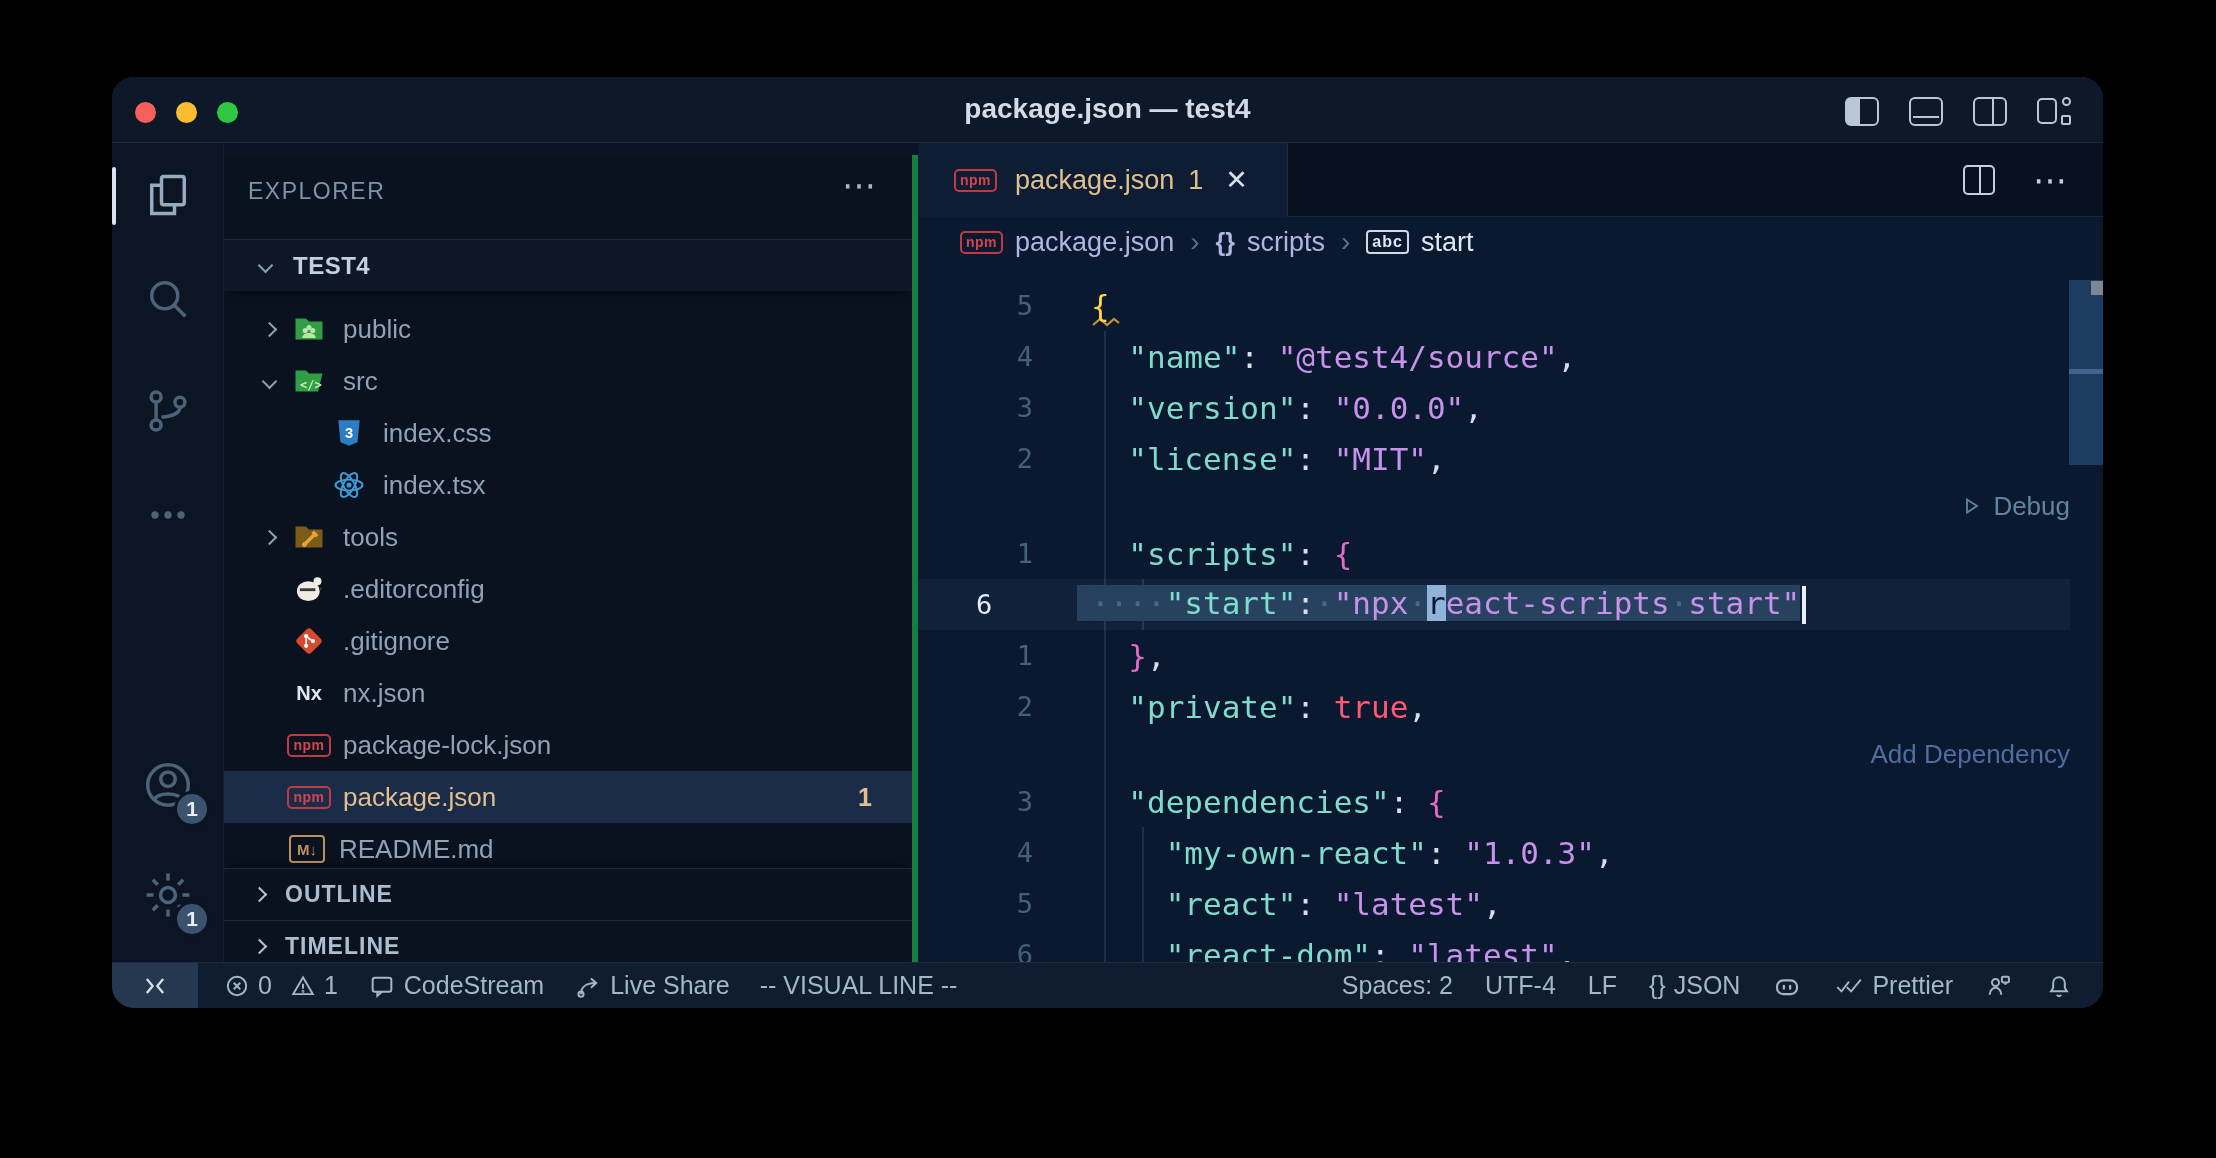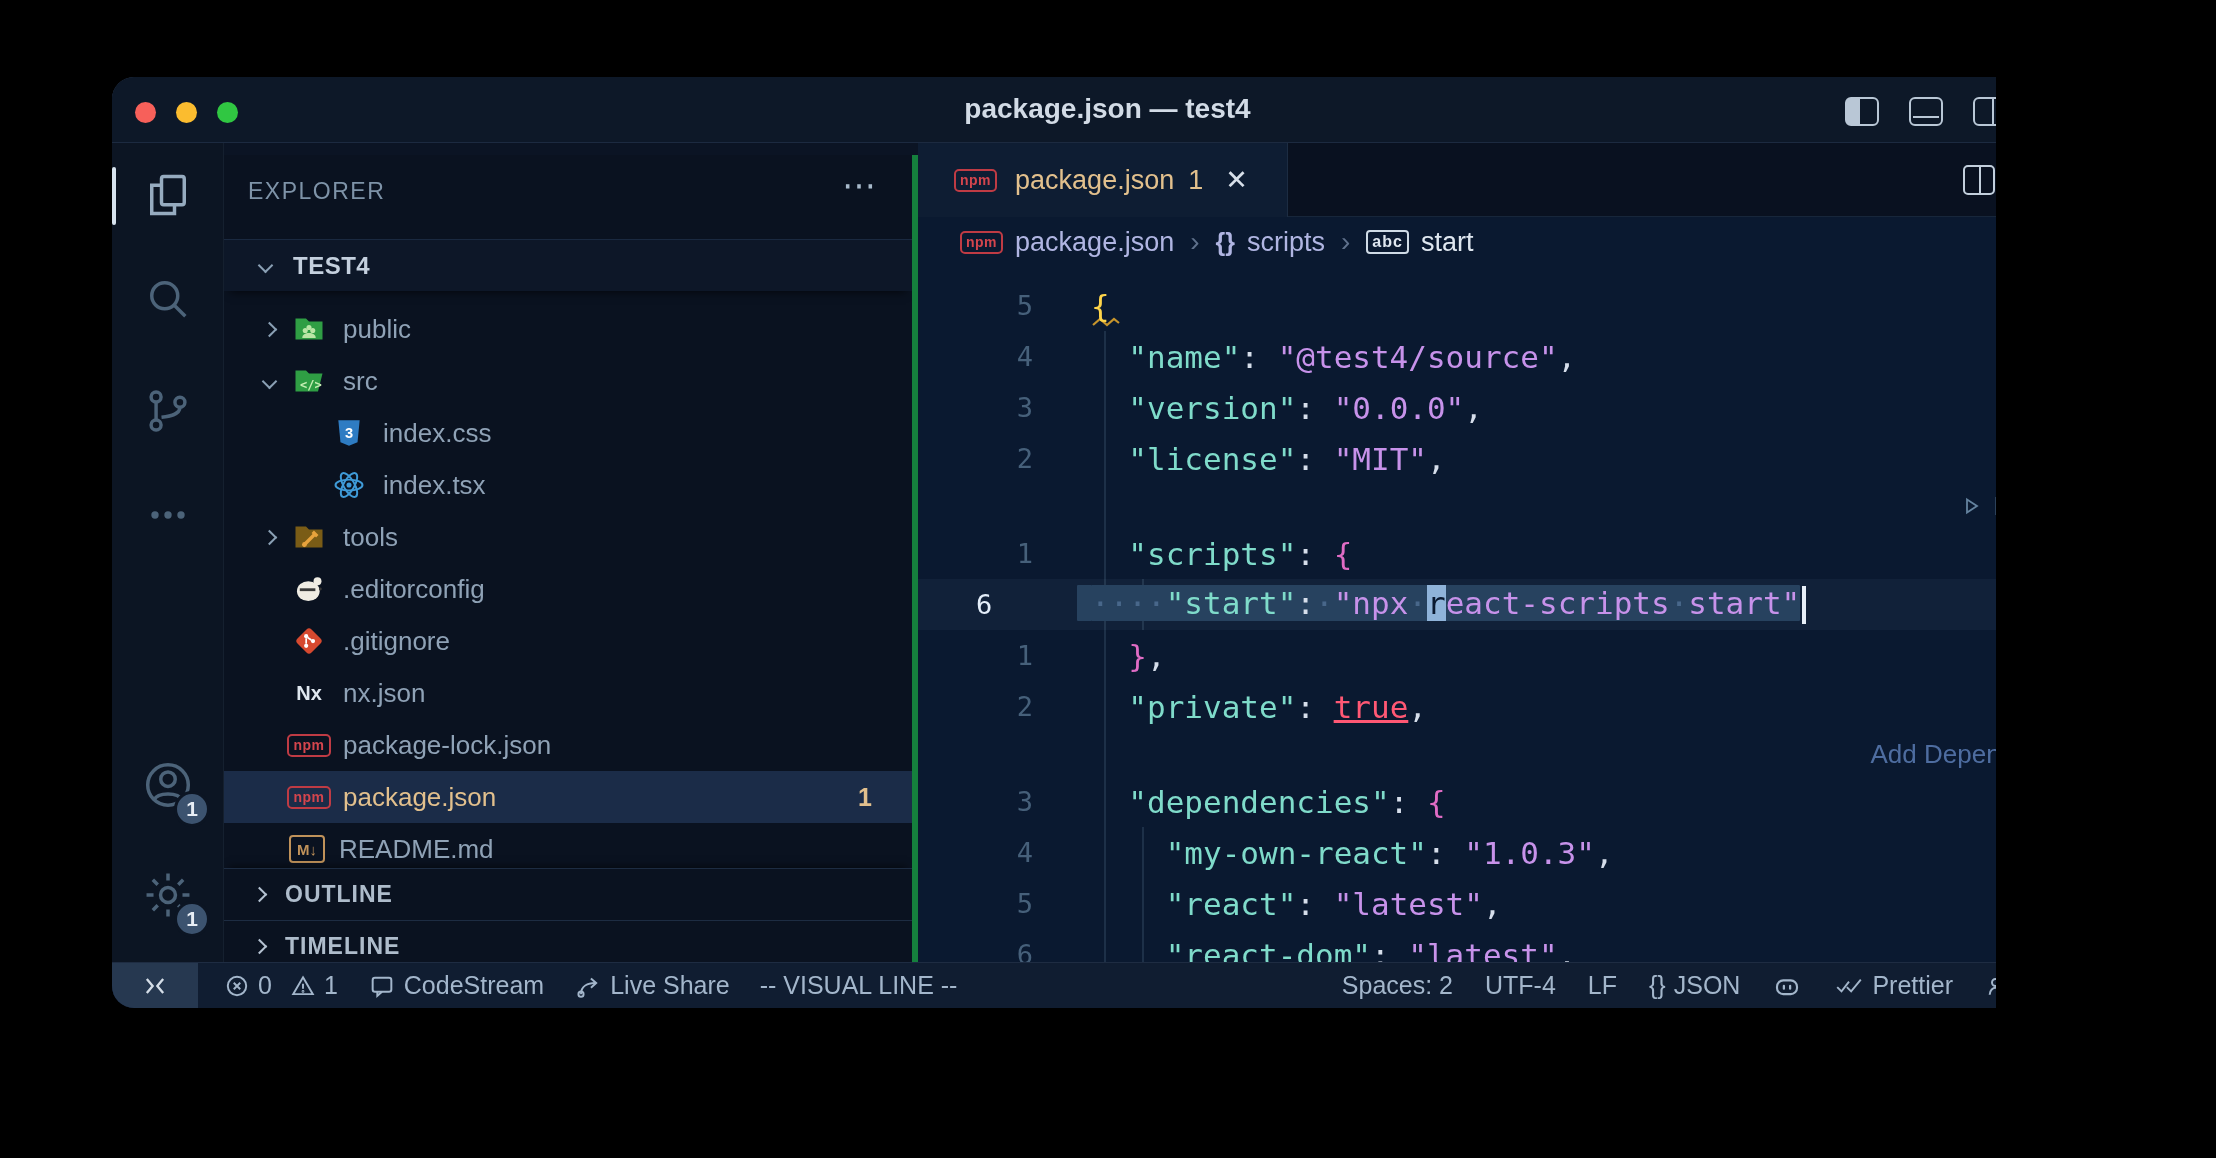--- a/index.html
+++ b/index.html
@@ -1,17 +1,17 @@
 <!DOCTYPE html>
 <html><head>
 <meta charset="utf-8">
 <style>
   * { margin:0; padding:0; box-sizing:border-box; }
   html,body { background:#000; }
-  .stage { position:relative; width:1996px; height:1158px; background:#000; overflow:hidden;
+  .stage { position:relative; width:2216px; height:1158px; background:#000; overflow:hidden;
            font-family:"Liberation Sans", sans-serif; }
   .window { position:absolute; left:112px; top:77px; width:1991px; height:931px;
             background:#0b1424; border-radius:22px; overflow:hidden;
             box-shadow: inset 0 2px 0 rgba(130,150,180,.35), 0 45px 110px rgba(0,0,0,.85); }
 
   
   .titlebar { position:absolute; left:0; top:0; width:100%; height:66px; background:#0d1828;
               border-bottom:1px solid #1c2a40; }
   .traffic { position:absolute; top:25px; width:21px; height:21px; border-radius:50%; }
   .t-close { left:23px;  background:#f7605a; }
@@ -99,21 +99,21 @@
   
   .codearea { position:absolute; left:0; top:124px; width:1152px; height:695px; overflow:hidden;
               font-family:"DejaVu Sans Mono","Liberation Mono",monospace; padding-top:13px; }
   .guide { position:absolute; width:1.5px; background:#1d3048; }
   .row { position:relative; height:51px; display:flex; align-items:center; }
   .row-lens { height:44px;justify-content:flex-end; }
   .gut { width:173px; flex:0 0 auto; text-align:right; padding-right:58px; color:#46607a; font-size:27px; }
   .gut-cur { text-align:left; padding-left:58px; color:#e4eefa; }
   .code { white-space:pre; font-size:31px; }
   .tk-k { color:#7fdbca; } .tk-s { color:#c792ea; } .tk-p { color:#d6deeb; }
-  .tk-b1 { color:#ffd54a; } .tk-b2 { color:#e06cc5; } .tk-bool { color:#ff5874;text-decoration:underline; }
+  .tk-b1 { color:#ffd54a; } .tk-b2 { color:#e06cc5; } .tk-bool { color:#ff5874; }
   .tk-ws { color:#48678a; }
   .tk-cursor { background:#8fb3d9; color:#0a1930; }
   .row-cur { background:rgba(130,165,210,0.06); }
   .sel { background:#27425f; box-shadow:-14px 0 0 #27425f; border-radius:1px; }
   .caret { display:inline-block; width:4px; height:38px; background:#e7eff8; vertical-align:middle; margin-left:2px; }
   .lens-text { margin-left:214px; color:#64839f; font-size:26px; font-family:"Liberation Sans",sans-serif;
                display:flex; align-items:center; gap:10px; }
   .lens-blue { color:#4e6da0; }
   .squiggle { position:absolute; left:173px; top:50px; }
 

